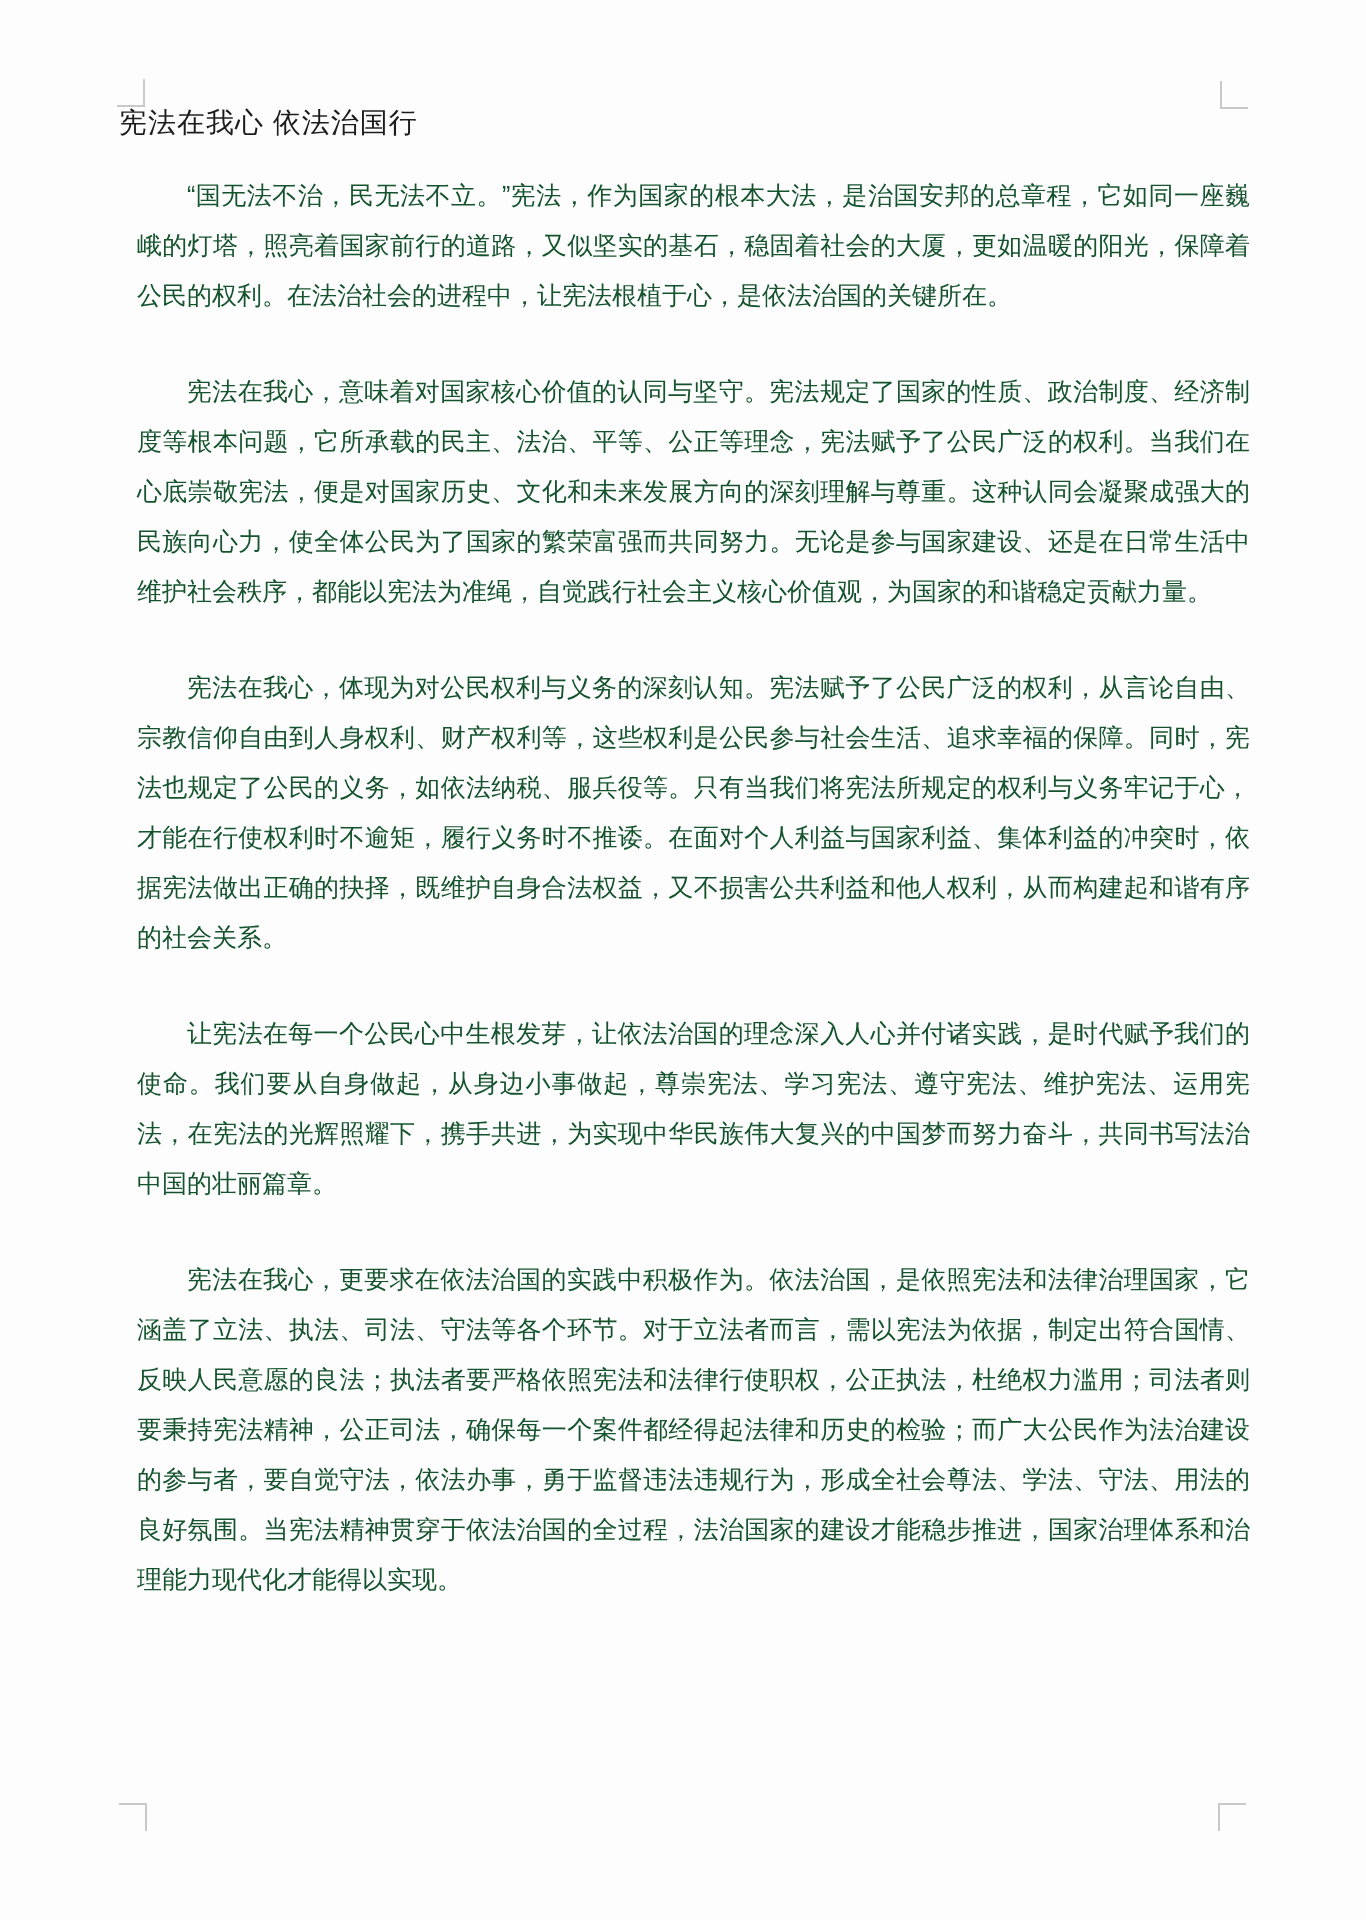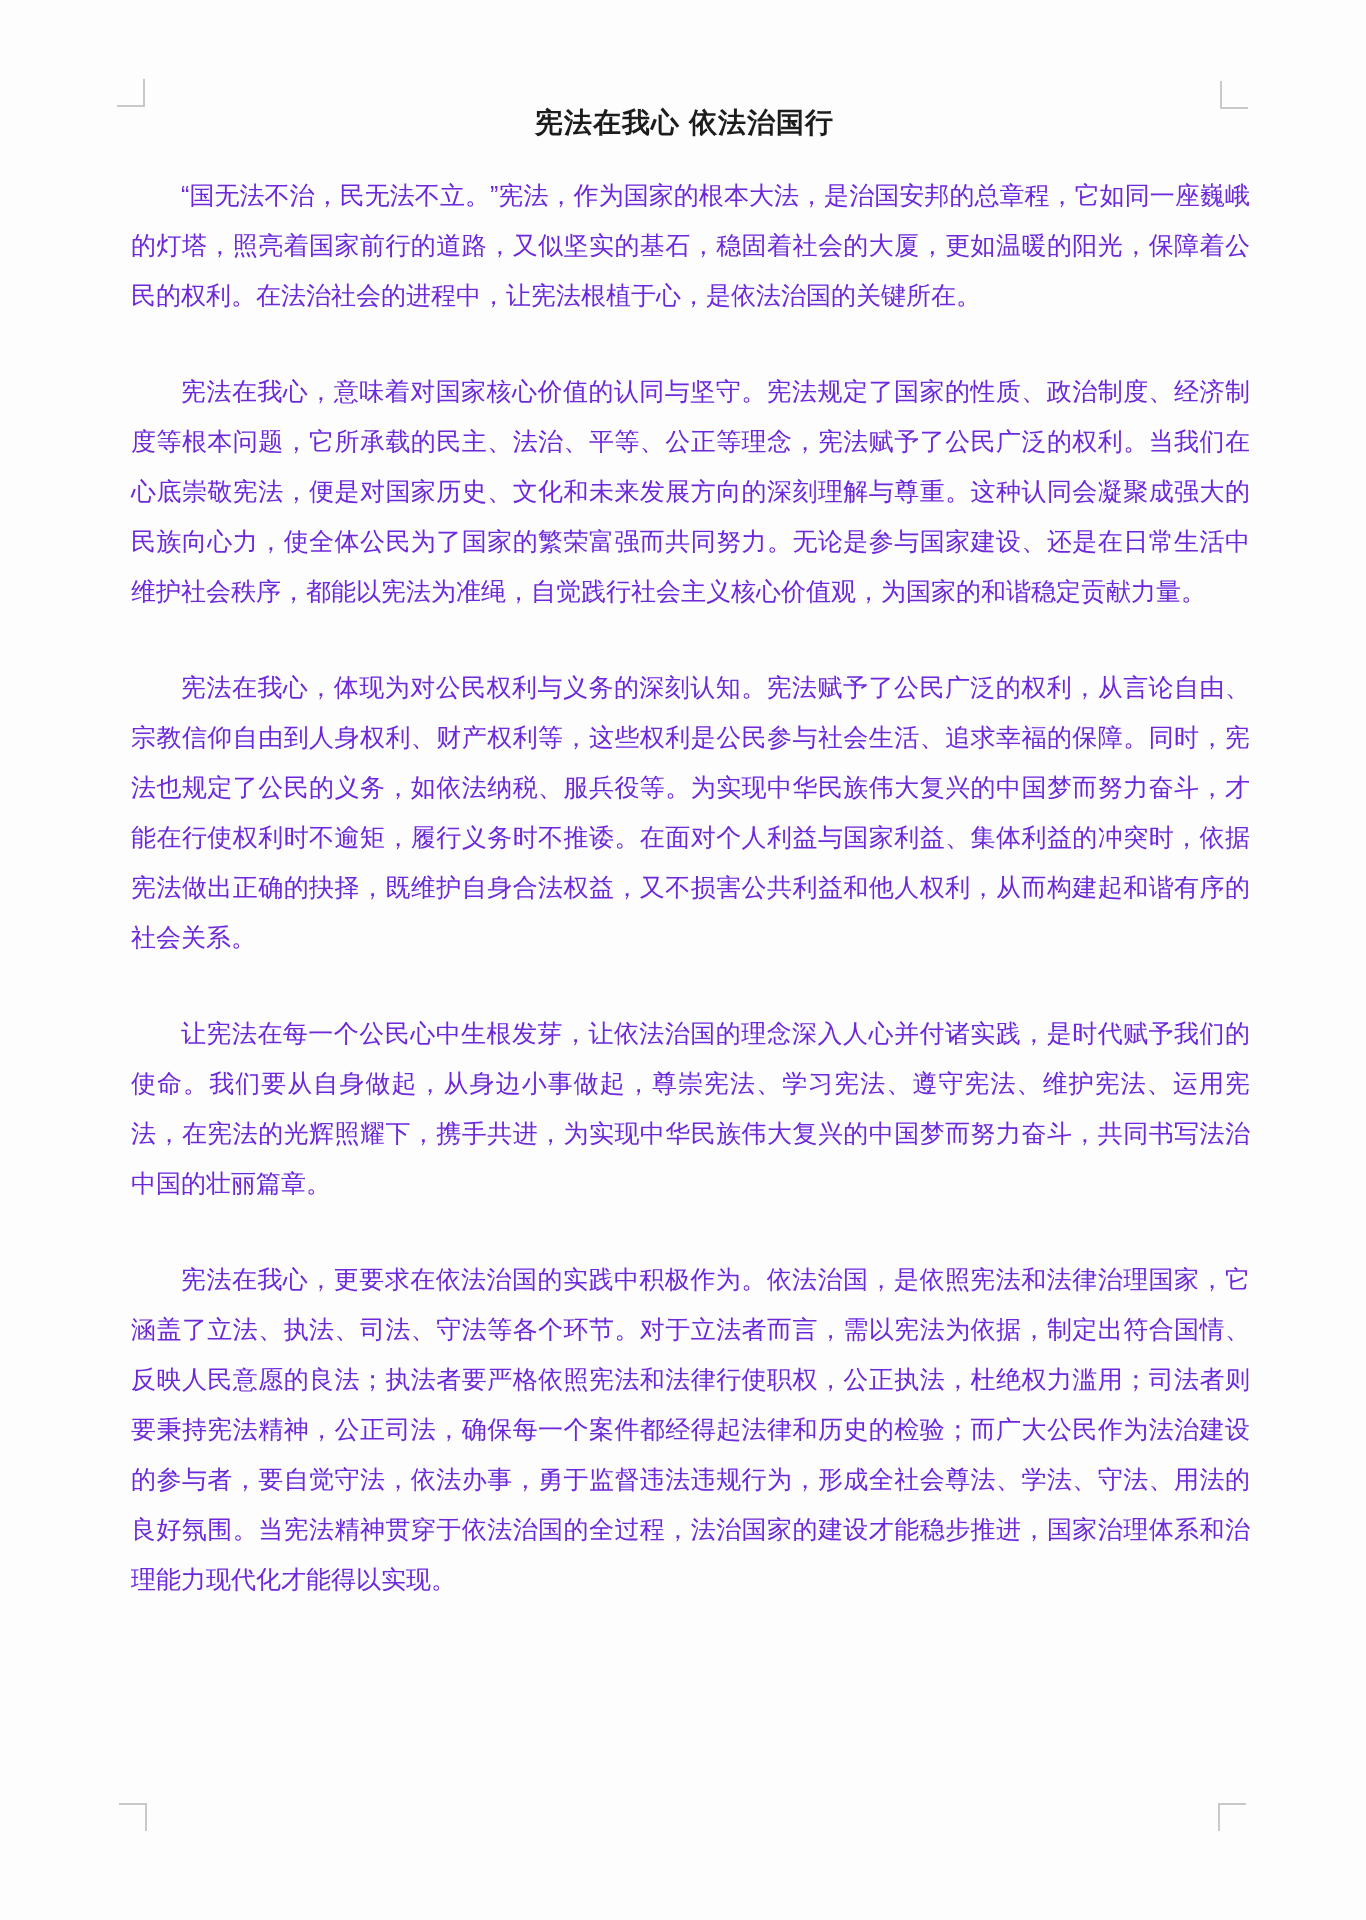--- a/index.html
+++ b/index.html
@@ -30,54 +30,54 @@
   .content {
     position: absolute;
     left: 119px;
     top: 100px;
     width: 1131px;
   }
   .doc-title {
     margin: 0 0 24px 0;
     font-size: 28px;
     line-height: 46px;
-    font-weight: 700;
-    text-align: center;
+    font-weight: 400;
+    text-align: left;
     letter-spacing: 1px;
     color: #1c1c1c;
   }
   .doc-para {
-    margin: 0 0 46px 12px;
+    margin: 0 0 46px 18px;
     font-size: 25px;
     line-height: 50px;
     font-weight: 400;
     text-align: justify;
     text-indent: 2em;
     word-break: break-all;
-    color: #6d28d9;
+    color: #14532d;
   }
   .doc-para:last-child { margin-bottom: 0; }
 </style>
 </head>
 <body>
 
 <div class="page">
 
   <div class="crop tl"></div>
   <div class="crop tr"></div>
   <div class="crop bl"></div>
   <div class="crop br"></div>
 
   <div class="content">
     <h1 class="doc-title">宪法在我心 依法治国行</h1>
 
     <p class="doc-para">“国无法不治，民无法不立。”宪法，作为国家的根本大法，是治国安邦的总章程，它如同一座巍峨的灯塔，照亮着国家前行的道路，又似坚实的基石，稳固着社会的大厦，更如温暖的阳光，保障着公民的权利。在法治社会的进程中，让宪法根植于心，是依法治国的关键所在。</p>
 
     <p class="doc-para">宪法在我心，意味着对国家核心价值的认同与坚守。宪法规定了国家的性质、政治制度、经济制度等根本问题，它所承载的民主、法治、平等、公正等理念，宪法赋予了公民广泛的权利。当我们在心底崇敬宪法，便是对国家历史、文化和未来发展方向的深刻理解与尊重。这种认同会凝聚成强大的民族向心力，使全体公民为了国家的繁荣富强而共同努力。无论是参与国家建设、还是在日常生活中维护社会秩序，都能以宪法为准绳，自觉践行社会主义核心价值观，为国家的和谐稳定贡献力量。</p>
 
-    <p class="doc-para">宪法在我心，体现为对公民权利与义务的深刻认知。宪法赋予了公民广泛的权利，从言论自由、宗教信仰自由到人身权利、财产权利等，这些权利是公民参与社会生活、追求幸福的保障。同时，宪法也规定了公民的义务，如依法纳税、服兵役等。为实现中华民族伟大复兴的中国梦而努力奋斗，才能在行使权利时不逾矩，履行义务时不推诿。在面对个人利益与国家利益、集体利益的冲突时，依据宪法做出正确的抉择，既维护自身合法权益，又不损害公共利益和他人权利，从而构建起和谐有序的社会关系。</p>
+    <p class="doc-para">宪法在我心，体现为对公民权利与义务的深刻认知。宪法赋予了公民广泛的权利，从言论自由、宗教信仰自由到人身权利、财产权利等，这些权利是公民参与社会生活、追求幸福的保障。同时，宪法也规定了公民的义务，如依法纳税、服兵役等。只有当我们将宪法所规定的权利与义务牢记于心，才能在行使权利时不逾矩，履行义务时不推诿。在面对个人利益与国家利益、集体利益的冲突时，依据宪法做出正确的抉择，既维护自身合法权益，又不损害公共利益和他人权利，从而构建起和谐有序的社会关系。</p>
 
     <p class="doc-para">让宪法在每一个公民心中生根发芽，让依法治国的理念深入人心并付诸实践，是时代赋予我们的使命。我们要从自身做起，从身边小事做起，尊崇宪法、学习宪法、遵守宪法、维护宪法、运用宪法，在宪法的光辉照耀下，携手共进，为实现中华民族伟大复兴的中国梦而努力奋斗，共同书写法治中国的壮丽篇章。</p>
 
     <p class="doc-para">宪法在我心，更要求在依法治国的实践中积极作为。依法治国，是依照宪法和法律治理国家，它涵盖了立法、执法、司法、守法等各个环节。对于立法者而言，需以宪法为依据，制定出符合国情、反映人民意愿的良法；执法者要严格依照宪法和法律行使职权，公正执法，杜绝权力滥用；司法者则要秉持宪法精神，公正司法，确保每一个案件都经得起法律和历史的检验；而广大公民作为法治建设的参与者，要自觉守法，依法办事，勇于监督违法违规行为，形成全社会尊法、学法、守法、用法的良好氛围。当宪法精神贯穿于依法治国的全过程，法治国家的建设才能稳步推进，国家治理体系和治理能力现代化才能得以实现。</p>
   </div>
 
 </div>
 
 </body></html>

